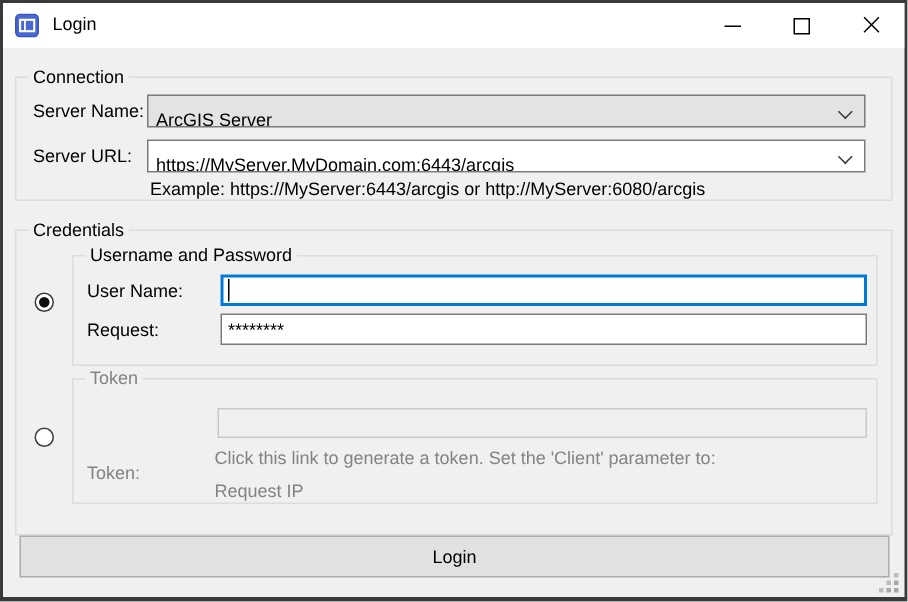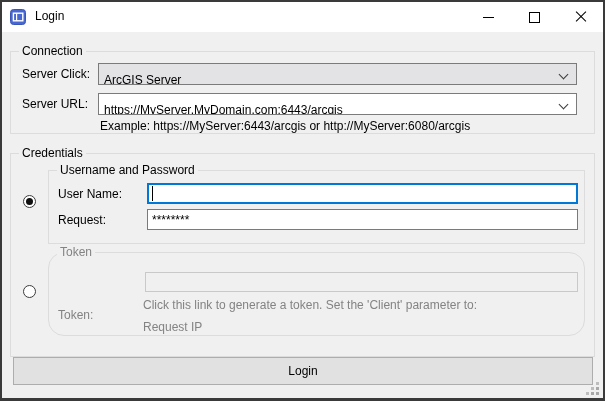--- a/index.html
+++ b/index.html
@@ -69,21 +69,21 @@
     </button>
     <button class="win-btn btn-close">
       <span class="glyph-close-a"></span>
       <span class="glyph-close-b"></span>
     </button>
   </div>
 
   <div class="groupbox" style="left:8px;top:49px;width:585px;height:83px;">
     <span class="gb-label">Connection</span>
   </div>
-  <span class="lbl" style="left:20px;top:65px;">Server Click:</span>
+  <span class="lbl" style="left:20px;top:65px;">Server Name:</span>
   <div class="combo combo-gray" style="left:96px;top:61px;width:479px;">
     <span>ArcGIS Server</span>
     <span class="chev"></span>
   </div>
   <span class="lbl" style="left:20px;top:95px;">Server URL:</span>
   <div class="combo combo-white" style="left:96px;top:91px;width:479px;">
     <span>https://MyServer.MyDomain.com:6443/arcgis</span>
     <span class="chev"></span>
   </div>
   <span class="lbl" style="left:98px;top:117px;">Example: https://MyServer:6443/arcgis or http://MyServer:6080/arcgis</span>
@@ -95,21 +95,21 @@
   <div class="groupbox" style="left:46px;top:168px;width:537px;height:74px;">
     <span class="gb-label">Username and Password</span>
   </div>
   <span class="radio checked" style="left:21px;top:193px;"></span>
   <span class="lbl" style="left:56px;top:185px;">User Name:</span>
   <input class="textbox focused" style="left: 145px; top: 181px; width: 431px;" type="text" value="">
   <span class="caret" style="left:150px;top:184px;"></span>
   <span class="lbl" style="left:56px;top:211px;">Request:</span>
   <input class="textbox" style="left: 145px; top: 207px; width: 431px;" type="text" value="********">
 
-  <div class="groupbox" style="left:46px;top:250px;width:537px;height:84px;border-radius:16px;">
+  <div class="groupbox" style="left:46px;top:250px;width:537px;height:84px;">
     <span class="gb-label gray-text">Token</span>
   </div>
   <span class="radio" style="left:21px;top:283px;"></span>
   <span class="lbl gray-text" style="left:56px;top:274px;margin-top:32px;">Token:</span>
   <input class="textbox disabled" style="left: 143px; top: 270px; width: 433px; height: 20px;" type="text" disabled="" value="">
   <span class="lbl gray-text" style="left:141px;top:296px;">Click this link to generate a token. Set the 'Client' parameter to:</span>
   <span class="lbl gray-text" style="left:141px;top:318px;">Request IP</span>
 
   <button class="login-btn">
     <span>Login</span>

